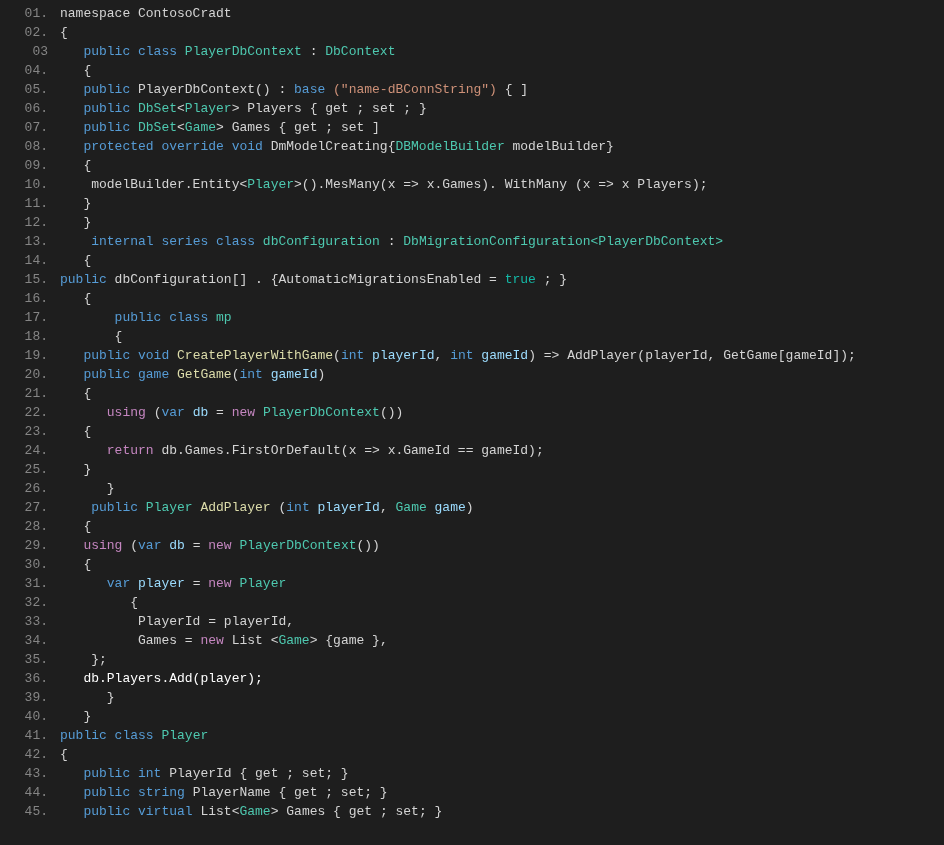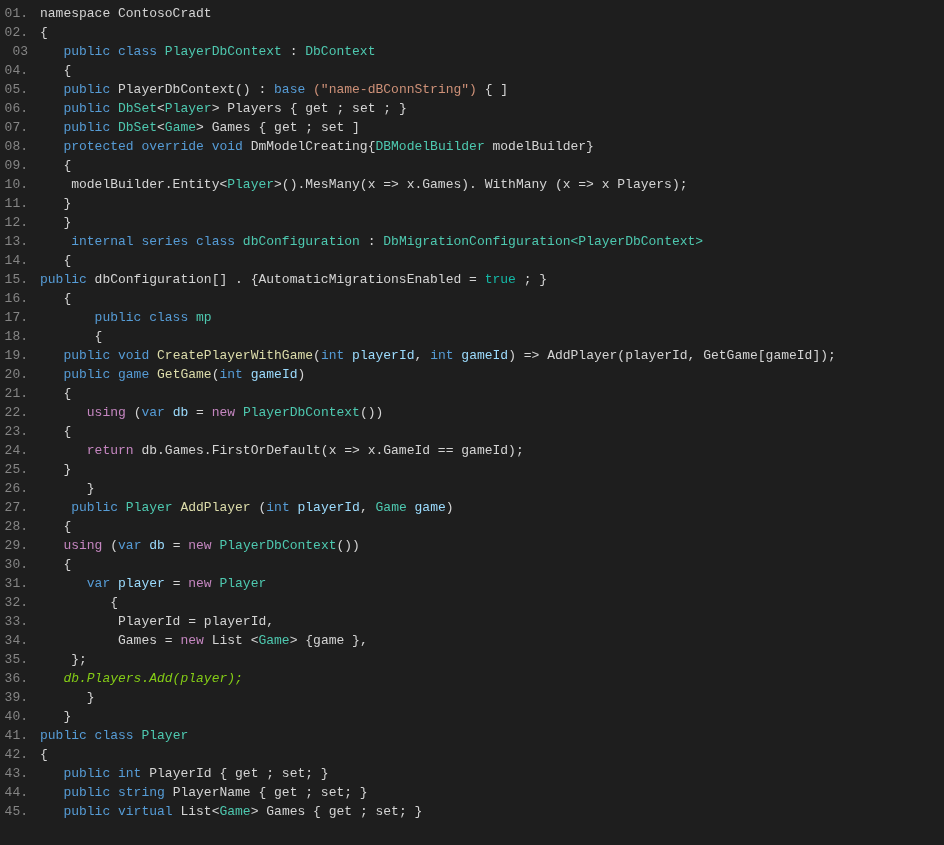--- a/index.html
+++ b/index.html
@@ -32,20 +32,21 @@
       white-space: pre;
     }
 
     .line-number {
       color: #858585;
       min-width: 36px;
       text-align: right;
       padding-right: 8px;
       user-select: none;
       flex-shrink: 0;
+      margin-left: 20px;
     }
 
     .line-content {
       flex: 1;
       padding-left: 4px;
     } 
   </style>
 </head>
 <body>
 
@@ -78,21 +79,21 @@
     <div class="code-line"><span class="line-number">26.</span><span class="line-content"><span style="color: rgb(212, 212, 212);">      }</span></span></div>
     <div class="code-line"><span class="line-number">27.</span><span class="line-content"><span style="color: rgb(212, 212, 212);">    </span><span style="color: rgb(86, 156, 214);">public </span><span style="color: rgb(78, 201, 176);">Player</span><span style="color: rgb(212, 212, 212);"> </span><span style="color: rgb(220, 220, 170);">AddPlayer</span><span style="color: rgb(212, 212, 212);"> (</span><span style="color: rgb(86, 156, 214);">int </span><span style="color: rgb(156, 220, 254);">playerId</span><span style="color: rgb(212, 212, 212);">, </span><span style="color: rgb(78, 201, 176);">Game</span><span style="color: rgb(212, 212, 212);"> </span><span style="color: rgb(156, 220, 254);">game</span><span style="color: rgb(212, 212, 212);">)</span></span></div>
     <div class="code-line"><span class="line-number">28.</span><span class="line-content"><span style="color: rgb(212, 212, 212);">   {</span></span></div>
     <div class="code-line"><span class="line-number">29.</span><span class="line-content"><span style="color: rgb(212, 212, 212);">   </span><span style="color: rgb(197, 134, 192);">using</span><span style="color: rgb(212, 212, 212);"> (</span><span style="color: rgb(86, 156, 214);">var </span><span style="color: rgb(156, 220, 254);">db</span><span style="color: rgb(212, 212, 212);"> = </span><span style="color: rgb(197, 134, 192);">new </span><span style="color: rgb(78, 201, 176);">PlayerDbContext</span><span style="color: rgb(212, 212, 212);">())</span></span></div>
     <div class="code-line"><span class="line-number">30.</span><span class="line-content"><span style="color: rgb(212, 212, 212);">   {</span></span></div>
     <div class="code-line"><span class="line-number">31.</span><span class="line-content"><span style="color: rgb(212, 212, 212);">      </span><span style="color: rgb(86, 156, 214);">var </span><span style="color: rgb(156, 220, 254);">player</span><span style="color: rgb(212, 212, 212);"> = </span><span style="color: rgb(197, 134, 192);">new </span><span style="color: rgb(78, 201, 176);">Player</span></span></div>
     <div class="code-line"><span class="line-number">32.</span><span class="line-content"><span style="color: rgb(212, 212, 212);">         {</span></span></div>
     <div class="code-line"><span class="line-number">33.</span><span class="line-content"><span style="color: rgb(212, 212, 212);">          PlayerId = playerId,</span></span></div>
     <div class="code-line"><span class="line-number">34.</span><span class="line-content"><span style="color: rgb(212, 212, 212);">          Games = </span><span style="color: rgb(197, 134, 192);">new </span><span style="color: rgb(212, 212, 212); text-align: center;">List &lt;</span><span style="color: rgb(78, 201, 176);">Game</span><span style="color: rgb(212, 212, 212);">&gt; {game },</span></span></div>
     <div class="code-line"><span class="line-number">35.</span><span class="line-content"><span style="color: rgb(212, 212, 212);">    };</span></span></div>
-    <div class="code-line"><span class="line-number">36.</span><span class="line-content"><span style="color: #84cc16; font-style: italic;">   db.Players.Add(player);</span></span></div>
+    <div class="code-line"><span class="line-number">36.</span><span class="line-content"><span style="color: #ffffff;">   db.Players.Add(player);</span></span></div>
     <div class="code-line"><span class="line-number">39.</span><span class="line-content"><span style="color: rgb(212, 212, 212);">      }</span></span></div>
     <div class="code-line"><span class="line-number">40.</span><span class="line-content"><span style="color: rgb(212, 212, 212);">   }</span></span></div>
     <div class="code-line"><span class="line-number">41.</span><span class="line-content"><span style="color: rgb(86, 156, 214);">public class </span><span style="color: rgb(78, 201, 176);">Player</span></span></div>
     <div class="code-line"><span class="line-number">42.</span><span class="line-content"><span style="color: rgb(212, 212, 212);">{</span></span></div>
     <div class="code-line"><span class="line-number">43.</span><span class="line-content"><span style="color: rgb(212, 212, 212);">   </span><span style="color: rgb(86, 156, 214);">public int </span><span style="color: rgb(212, 212, 212);">PlayerId { get ; set; }</span></span></div>
     <div class="code-line"><span class="line-number">44.</span><span class="line-content"><span style="color: rgb(212, 212, 212);">   </span><span style="color: rgb(86, 156, 214);">public string </span><span style="color: rgb(212, 212, 212);">PlayerName { get ; set; }</span></span></div>
     <div class="code-line"><span class="line-number">45.</span><span class="line-content"><span style="color: rgb(212, 212, 212);">   </span><span style="color: rgb(86, 156, 214);">public virtual </span><span style="color: rgb(212, 212, 212);">List&lt;</span><span style="color: rgb(78, 201, 176);">Game</span><span style="color: rgb(212, 212, 212);">&gt; Games { get ; set; }</span></span></div>
   </div>
 
 </body></html>

